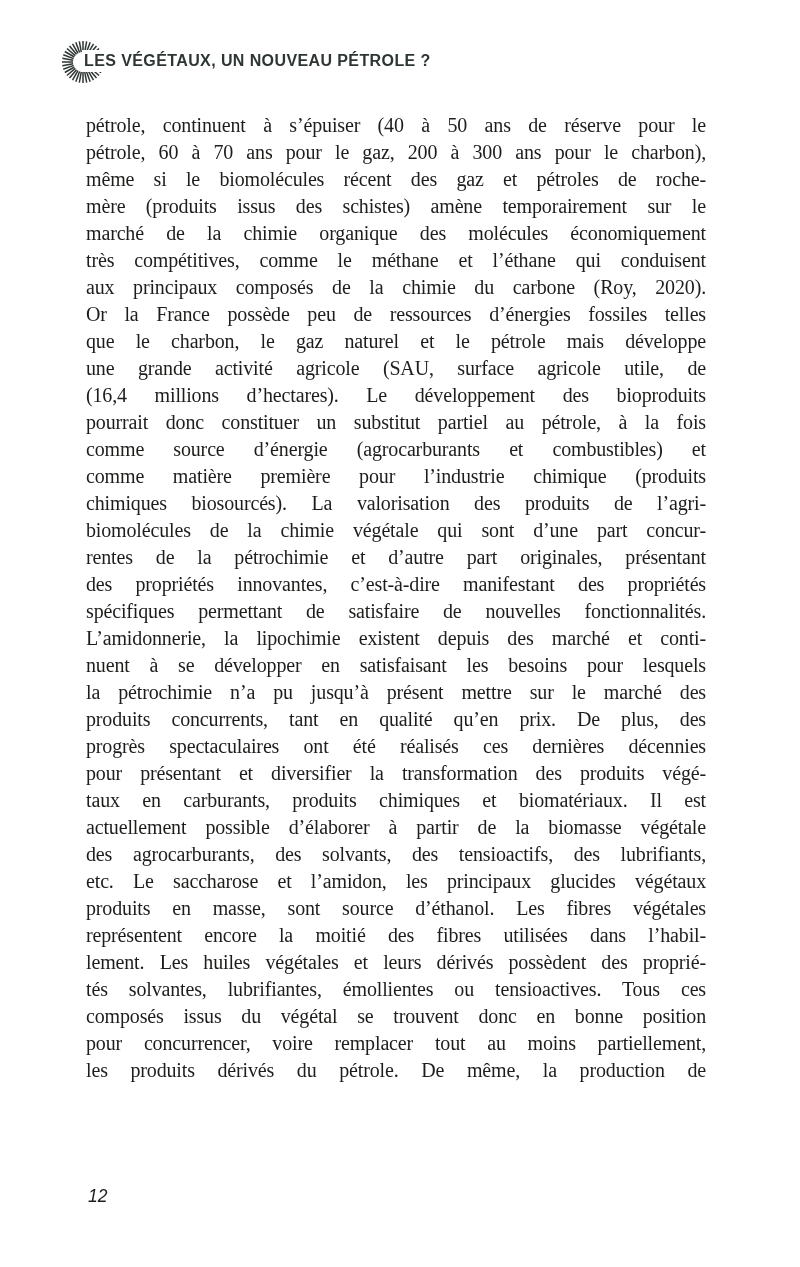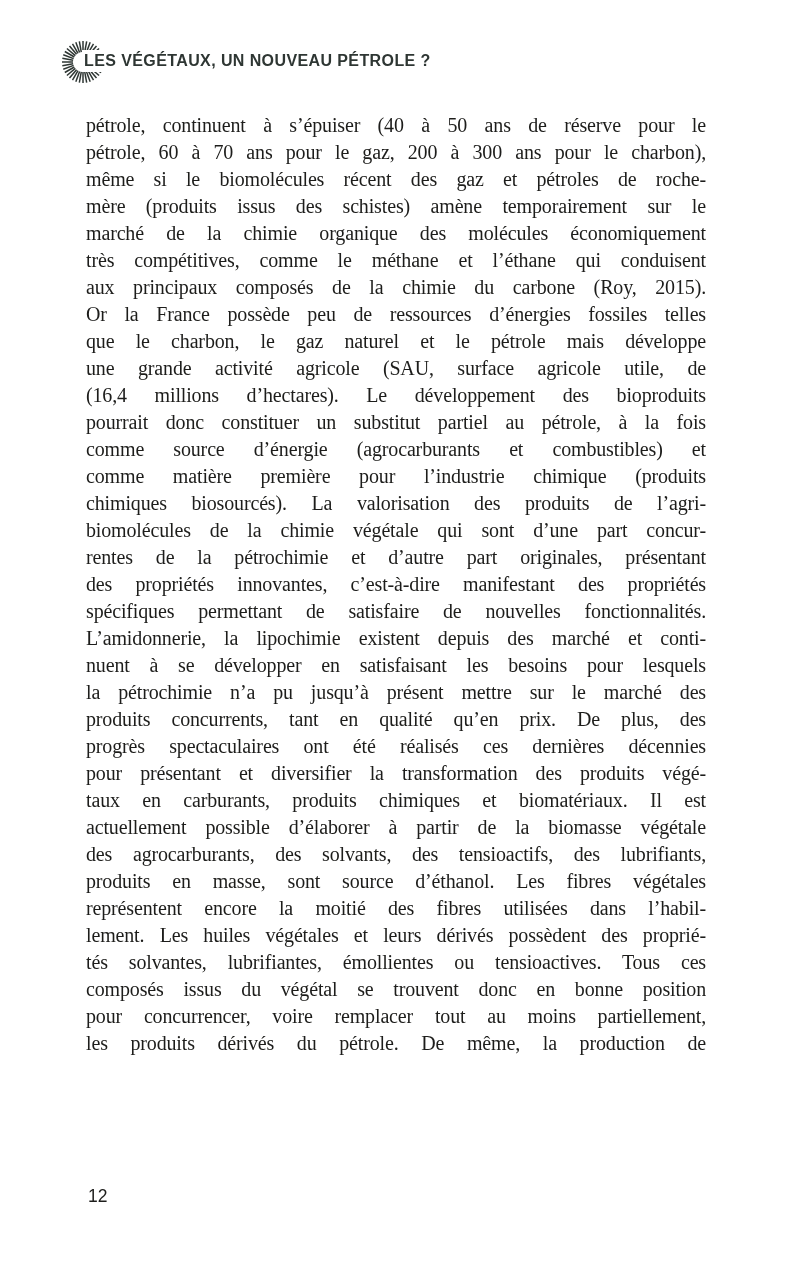--- a/index.html
+++ b/index.html
@@ -69,20 +69,21 @@
     text-align-last: justify;
   }
   
   .page-footer {
     position: absolute;
     left: 88px;
     top: 1186px;
     font-family: "Liberation Sans", sans-serif;
     font-size: 17.5px;
     color: var(--text, #1d1d1b);
+    font-style: italic;
   }
 </style>
 </head>
 <body>
 
 <div class="page">
 
   <header class="chapter-header">
     <span class="burst">
       <svg viewBox="0 0 54 54" xmlns="http://www.w3.org/2000/svg" id="burst-svg">
@@ -128,21 +129,21 @@
   </header>
 
   <main class="page-body">
       <div class="paragraph">
         <div class="line">pétrole, continuent à s’épuiser (40 à 50 ans de réserve pour le</div>
         <div class="line">pétrole, 60 à 70 ans pour le gaz, 200 à 300 ans pour le charbon),</div>
         <div class="line">même si le biomolécules récent des gaz et pétroles de roche-</div>
         <div class="line">mère (produits issus des schistes) amène temporairement sur le</div>
         <div class="line">marché de la chimie organique des molécules économiquement</div>
         <div class="line">très compétitives, comme le méthane et l’éthane qui conduisent</div>
-        <div class="line">aux principaux composés de la chimie du carbone (Roy, 2015).</div>
+        <div class="line">aux principaux composés de la chimie du carbone (Roy, 2020).</div>
       </div>
       <div class="paragraph">
         <div class="line">Or la France possède peu de ressources d’énergies fossiles telles</div>
         <div class="line">que le charbon, le gaz naturel et le pétrole mais développe</div>
         <div class="line">une grande activité agricole (SAU, surface agricole utile, de</div>
         <div class="line">(16,4 millions d’hectares). Le développement des bioproduits</div>
         <div class="line">pourrait donc constituer un substitut partiel au pétrole, à la fois</div>
         <div class="line">comme source d’énergie (agrocarburants et combustibles) et</div>
         <div class="line">comme matière première pour l’industrie chimique (produits</div>
         <div class="line">chimiques biosourcés). La valorisation des produits de l’agri-</div>
@@ -154,20 +155,21 @@
       <div class="paragraph">
         <div class="line">L’amidonnerie, la lipochimie existent depuis des marché et conti-</div>
         <div class="line">nuent à se développer en satisfaisant les besoins pour lesquels</div>
         <div class="line">la pétrochimie n’a pu jusqu’à présent mettre sur le marché des</div>
         <div class="line">produits concurrents, tant en qualité qu’en prix. De plus, des</div>
         <div class="line">progrès spectaculaires ont été réalisés ces dernières décennies</div>
         <div class="line">pour présentant et diversifier la transformation des produits végé-</div>
         <div class="line">taux en carburants, produits chimiques et biomatériaux. Il est</div>
         <div class="line">actuellement possible d’élaborer à partir de la biomasse végétale</div>
         <div class="line">des agrocarburants, des solvants, des tensioactifs, des lubrifiants,</div>
+        <div class="line">etc. Le saccharose et l’amidon, les principaux glucides végétaux</div>
         <div class="line">produits en masse, sont source d’éthanol. Les fibres végétales</div>
         <div class="line">représentent encore la moitié des fibres utilisées dans l’habil-</div>
         <div class="line">lement. Les huiles végétales et leurs dérivés possèdent des proprié-</div>
         <div class="line">tés solvantes, lubrifiantes, émollientes ou tensioactives. Tous ces</div>
         <div class="line">composés issus du végétal se trouvent donc en bonne position</div>
         <div class="line">pour concurrencer, voire remplacer tout au moins partiellement,</div>
         <div class="line">les produits dérivés du pétrole. De même, la production de</div>
       </div>
     </main>
 

